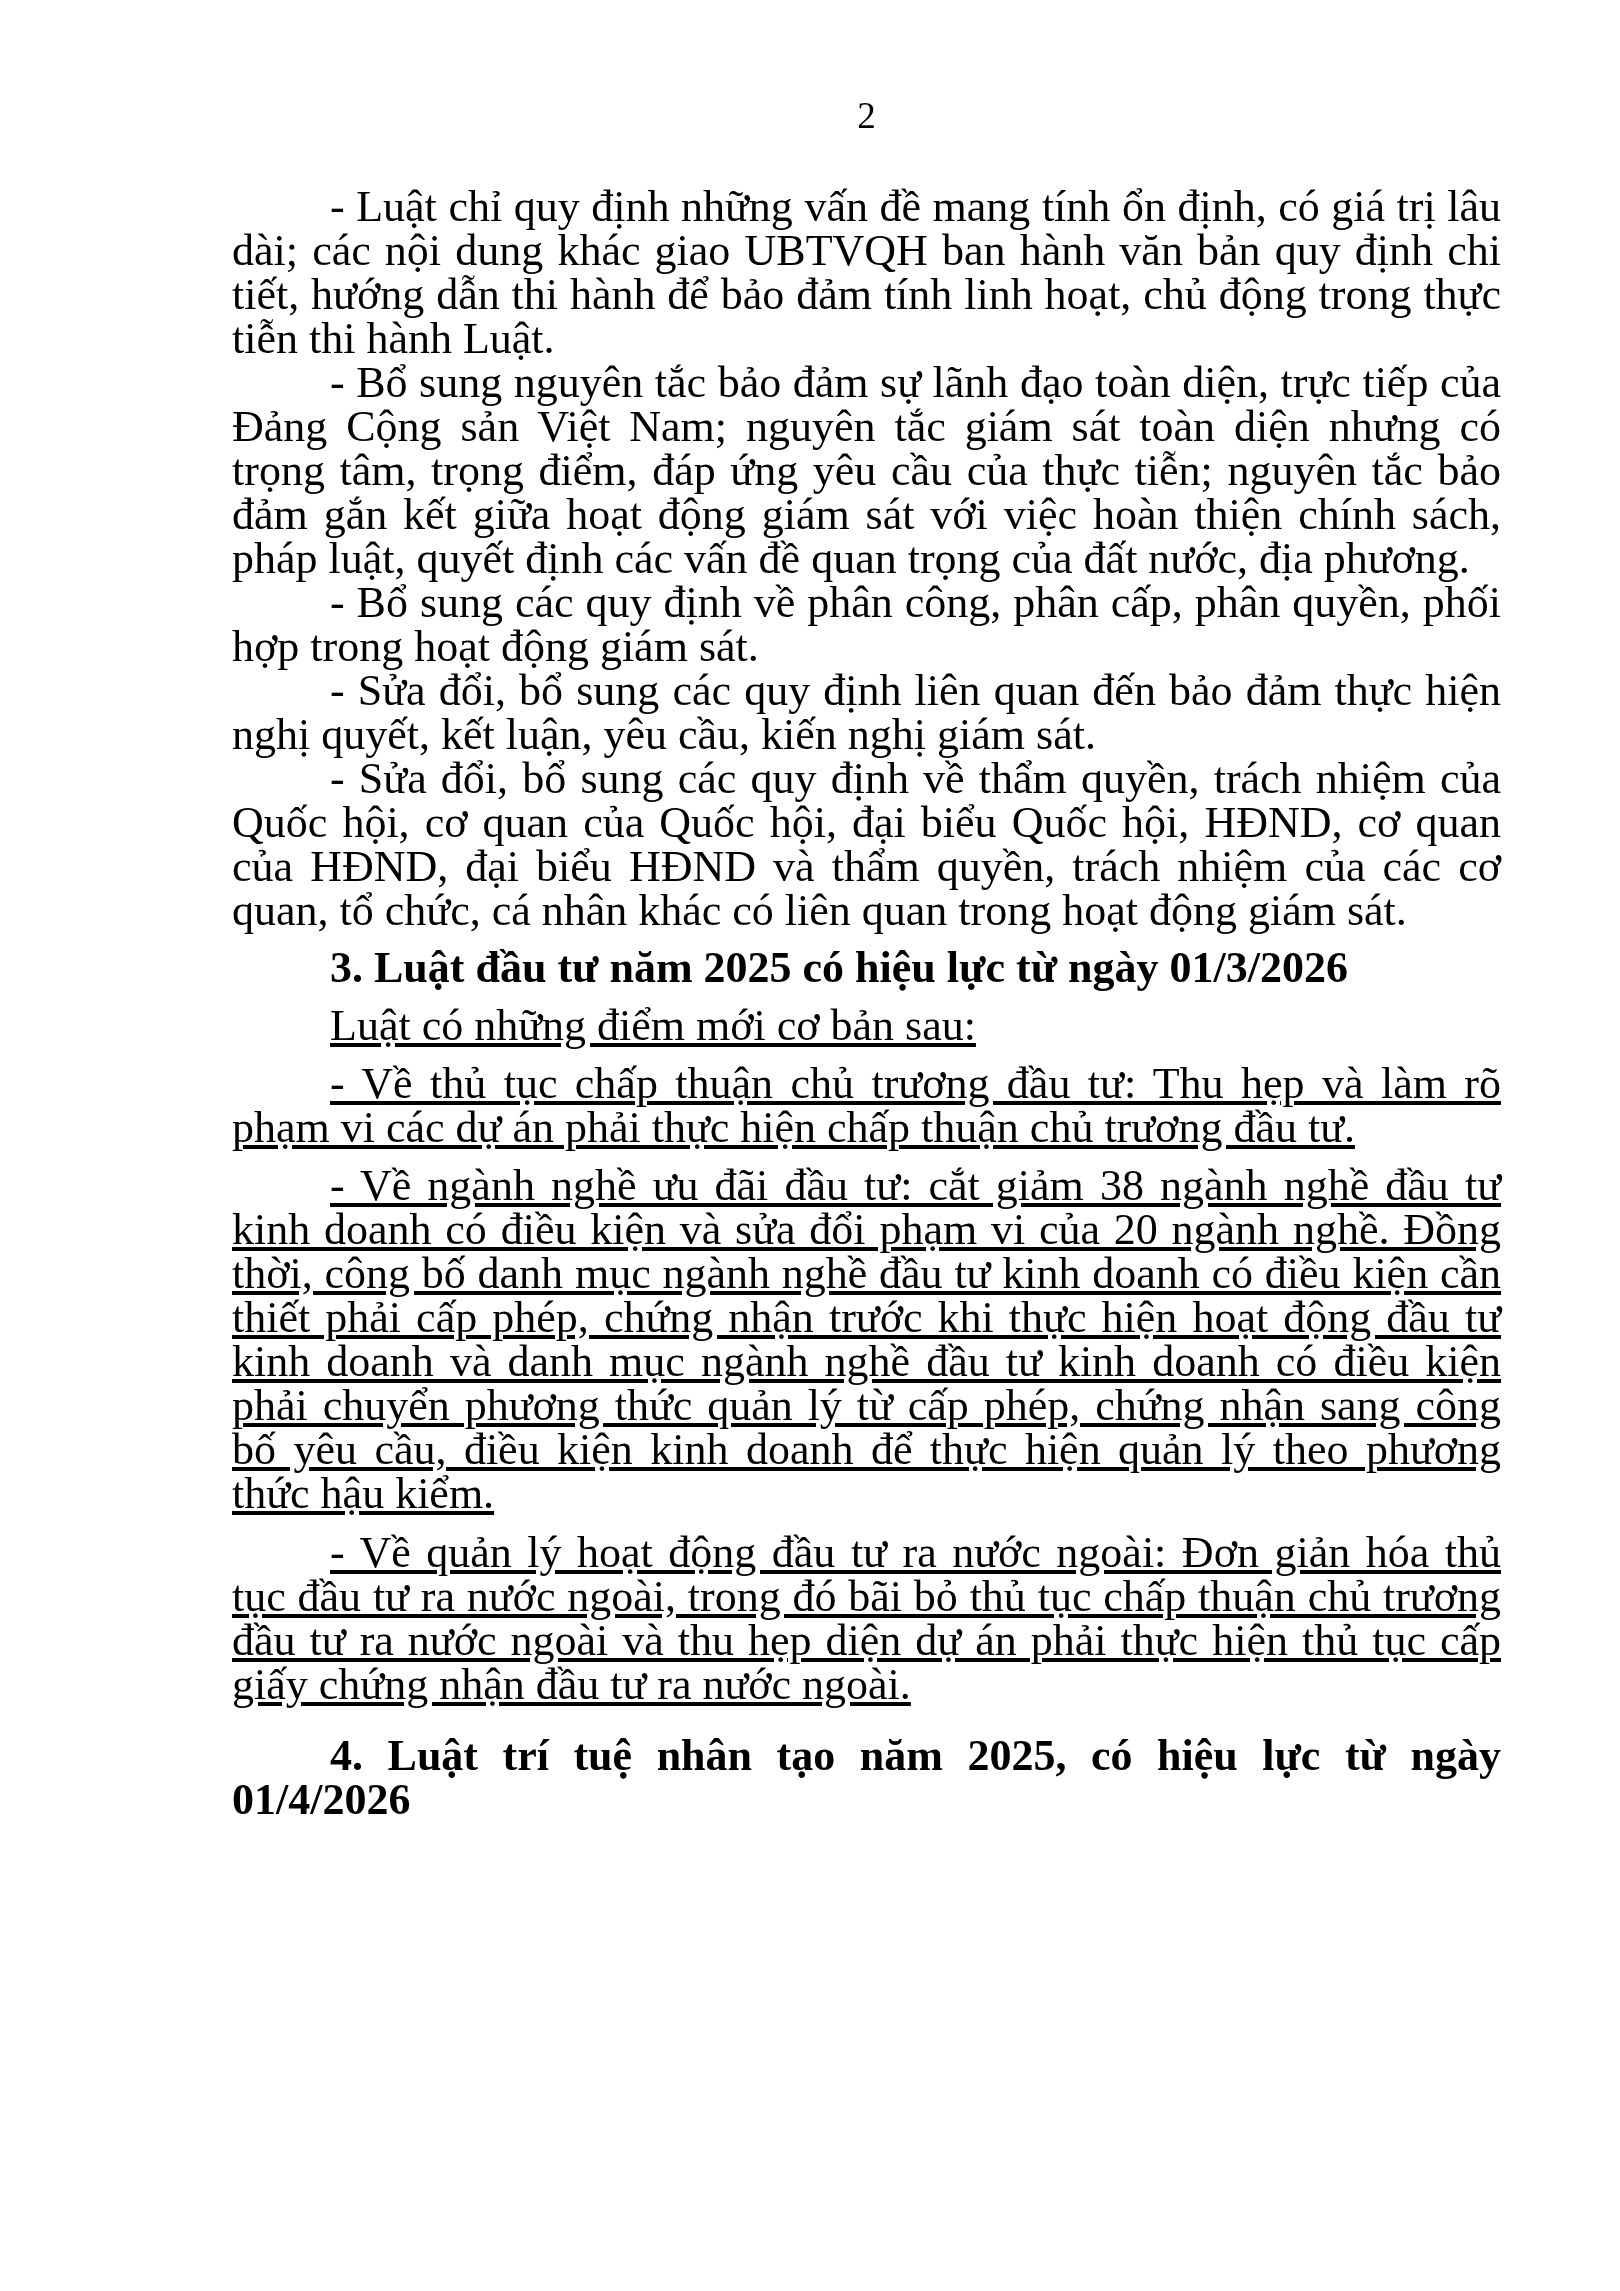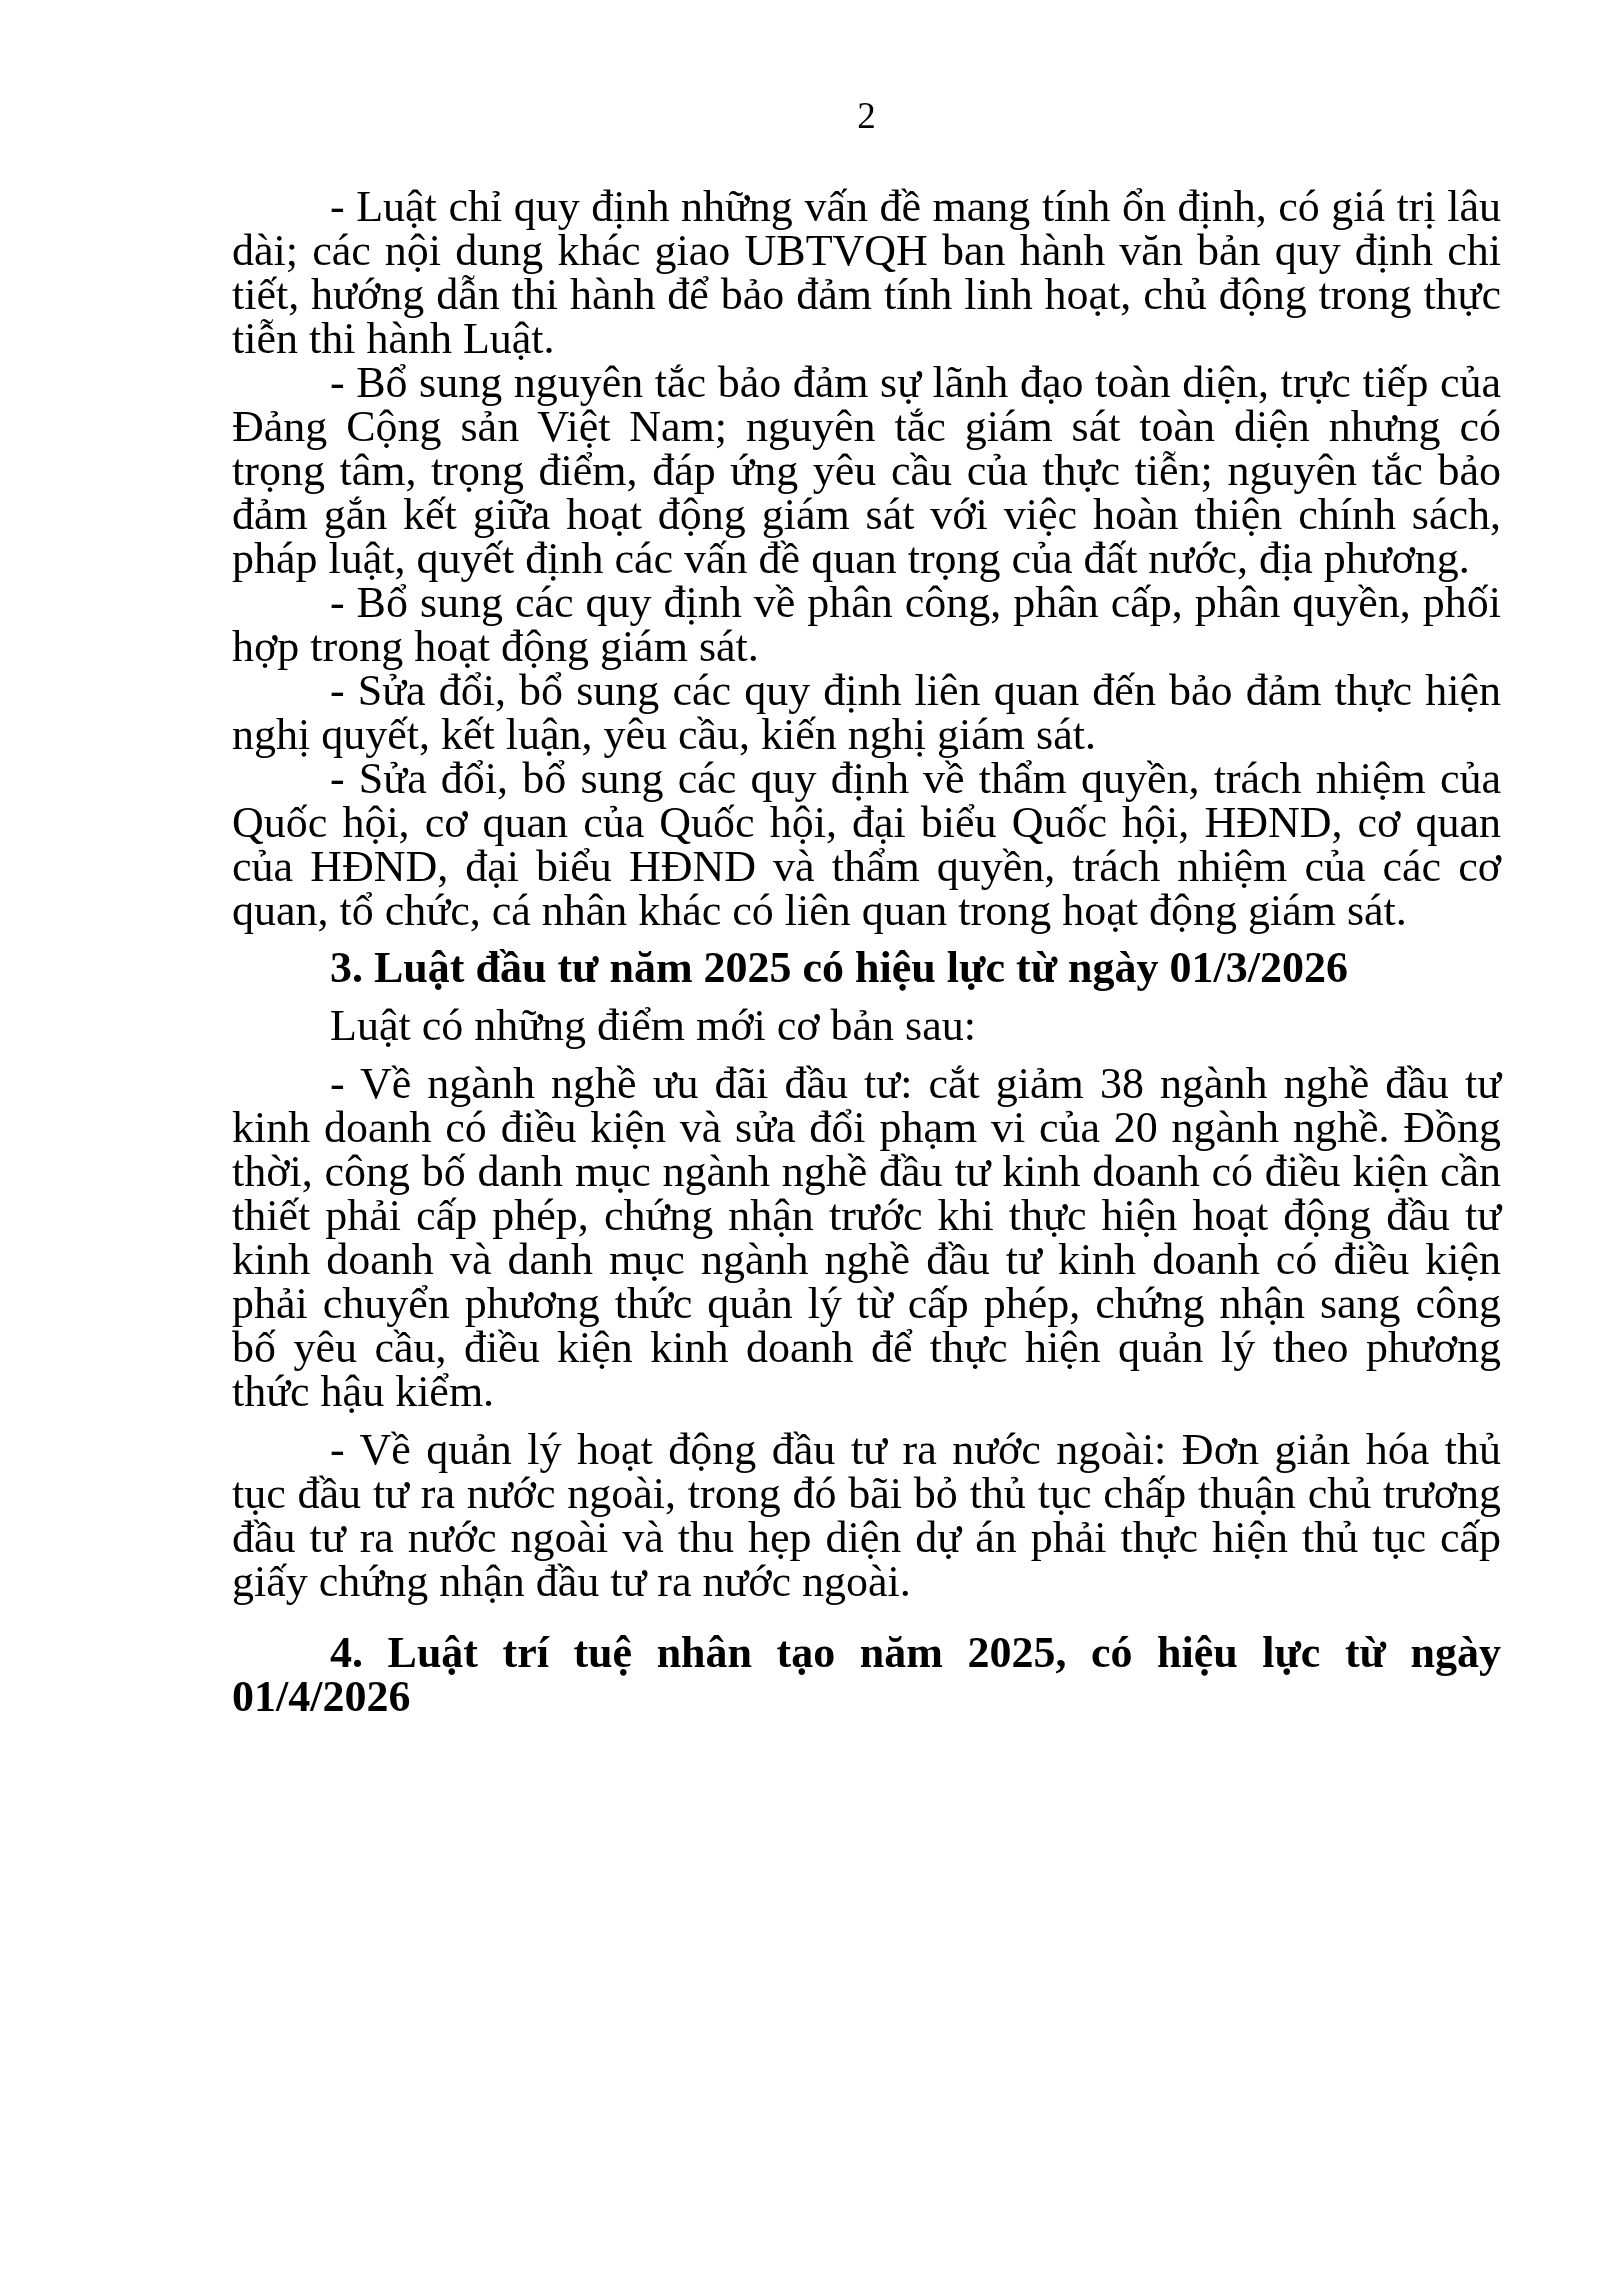--- a/index.html
+++ b/index.html
@@ -28,21 +28,21 @@
     margin: 0;
     font-size: 44px;
     line-height: 44px;
     text-align: justify;
     text-indent: 98px;
   }
   .body-text p.heading {
     font-weight: bold;
   }
   .sp-before-sm { margin-top: 12.5px !important; }
-  .sp           { margin-top: 14.3px !important; }
+  .sp           { margin-top: 14.3px !important; text-decoration: underline; }
   .sp-lg        { margin-top: 27px !important; }
 </style>
 </head>
 <body>
 
 <div class="page">
 
   <div class="page-number">2</div>
 
   <div class="body-text">
@@ -56,20 +56,21 @@
     <p>- Sửa đổi, bổ sung các quy định liên quan đến bảo đảm thực hiện nghị quyết, kết luận, yêu cầu, kiến nghị giám sát.</p>
 
     <p>- Sửa đổi, bổ sung các quy định về thẩm quyền, trách nhiệm của Quốc hội, cơ quan của Quốc hội, đại biểu Quốc hội, HĐND, cơ quan của HĐND, đại biểu HĐND và thẩm quyền, trách nhiệm của các cơ quan, tổ chức, cá nhân khác có liên quan trong hoạt động giám sát.</p>
 
 
 
     <p class="heading sp-before-sm">3. Luật đầu tư năm 2025 có hiệu lực từ ngày 01/3/2026</p>
 
     <p class="sp">Luật có những điểm mới cơ bản sau:</p>
 
+    <p class="sp">- Về thủ tục chấp thuận chủ trương đầu tư: Thu hẹp và làm rõ phạm vi các dự án phải thực hiện chấp thuận chủ trương đầu tư.</p>
 
     <p class="sp">- Về ngành nghề ưu đãi đầu tư: cắt giảm 38 ngành nghề đầu tư kinh doanh có điều kiện và sửa đổi phạm vi của 20 ngành nghề. Đồng thời, công bố danh mục ngành nghề đầu tư kinh doanh có điều kiện cần thiết phải cấp phép, chứng nhận trước khi thực hiện hoạt động đầu tư kinh doanh và danh mục ngành nghề đầu tư kinh doanh có điều kiện phải chuyển phương thức quản lý từ cấp phép, chứng nhận sang công bố yêu cầu, điều kiện kinh doanh để thực hiện quản lý theo phương thức hậu kiểm.</p>
 
 
     <p class="sp">- Về quản lý hoạt động đầu tư ra nước ngoài: Đơn giản hóa thủ tục đầu tư ra nước ngoài, trong đó bãi bỏ thủ tục chấp thuận chủ trương đầu tư ra nước ngoài và thu hẹp diện dự án phải thực hiện thủ tục cấp giấy chứng nhận đầu tư ra nước ngoài.</p>
 
     <p class="heading sp-lg">4. Luật trí tuệ nhân tạo năm 2025, có hiệu lực từ ngày 01/4/2026</p>
 
   </div>
 </div>

